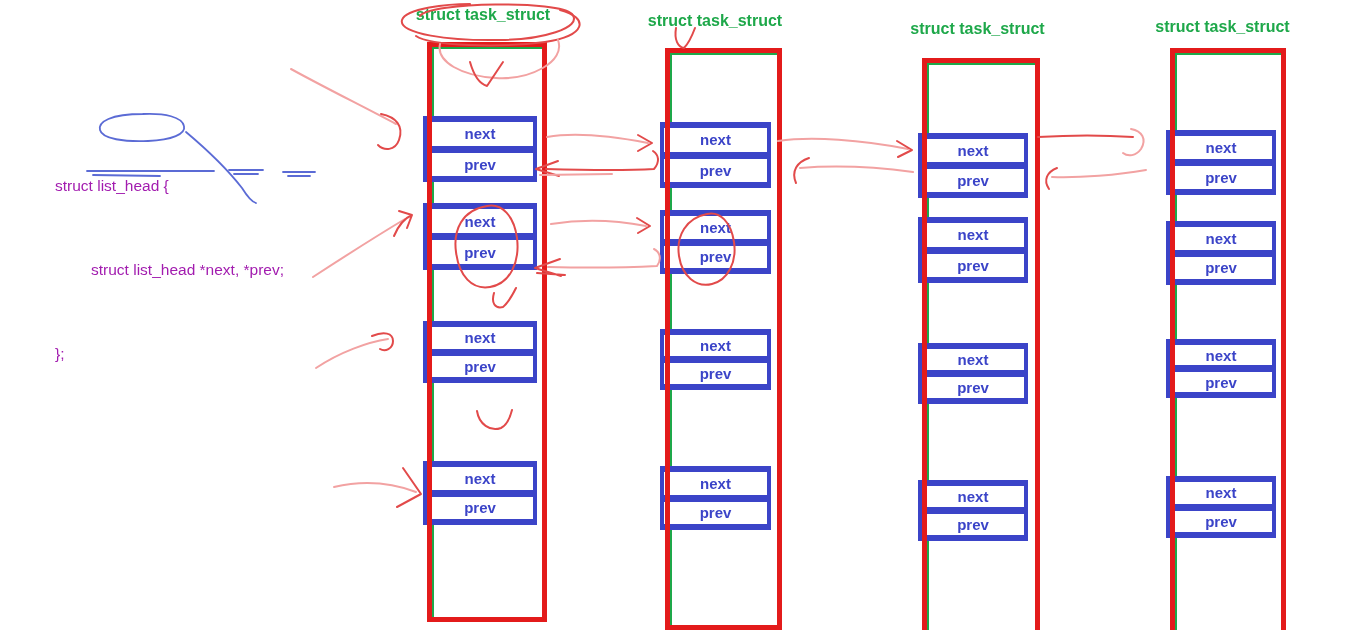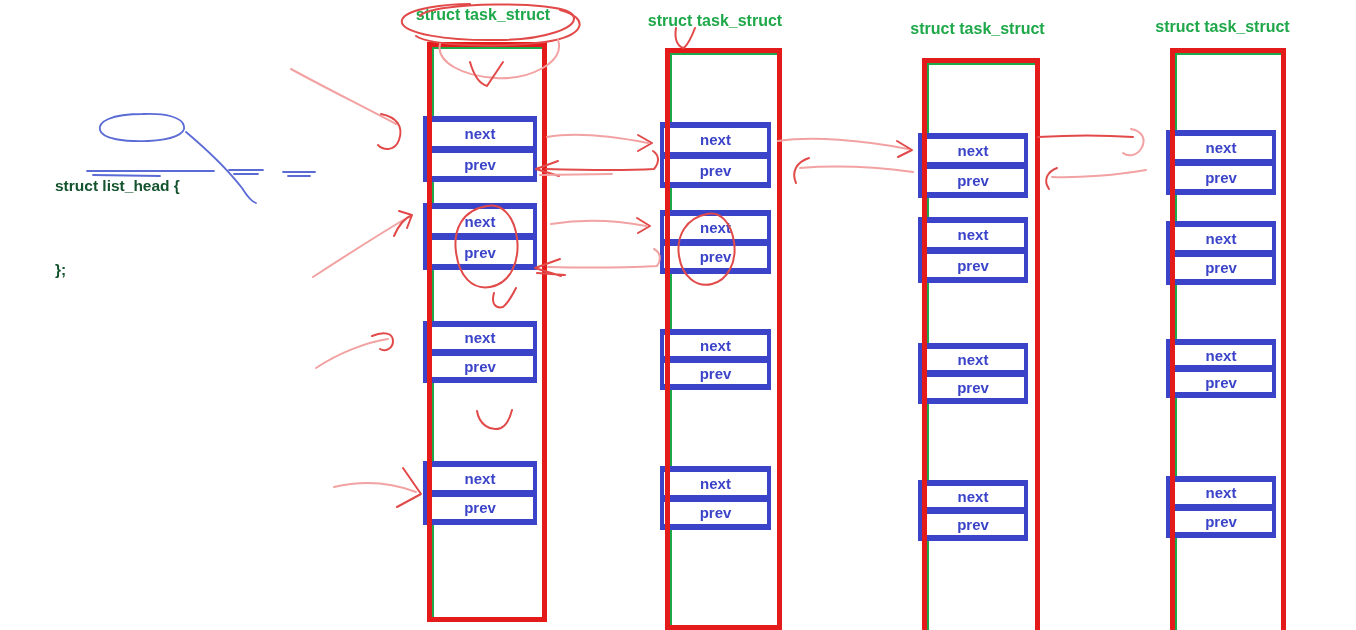--- a/index.html
+++ b/index.html
@@ -7,36 +7,37 @@
           font-family:"Liberation Sans",sans-serif;}
   .col-header{position:absolute;z-index:2;color:#1ea84a;font-weight:bold;font-size:16px;
               text-align:center;white-space:nowrap;}
   .green-rect{position:absolute;border:3px solid #1ea84a;background:transparent;z-index:1;}
   .red-rect{position:absolute;border:5px solid #e31b1b;background:transparent;z-index:3;}
   .lh-box{position:absolute;z-index:2;background:#ffffff;border:solid #3b44c8;
           border-width:6px 4px;display:flex;flex-direction:column;box-sizing:border-box;}
   .lh-cell{flex:1;display:flex;align-items:center;justify-content:center;
            color:#3b44c8;font-weight:bold;font-size:15px;}
   .lh-divider{height:7px;background:#3b44c8;flex:0 0 auto;}
-  .code-block{position:absolute;left:55px;top:116px;z-index:2;color:#14532d;
-              font-weight:bold;font-size:15.5px;line-height:28px;white-space:pre;}
+  .code-block{position:absolute;left:55px;top:116px;z-index:2;color:#a21caf;
+              font-weight:normal;font-size:15.5px;line-height:28px;white-space:pre;}
   .code-line2{padding-left:36px;}
   #annotations{position:absolute;left:0;top:0;z-index:4;pointer-events:none;}
   path{fill:none;stroke-linecap:round;stroke-linejoin:round;}
   .red-s{stroke:#e24a4a;stroke-width:2px;}
   .red-p{stroke:#f2a2a2;stroke-width:2px;}
   .blue-s{stroke:#5b6bd5;stroke-width:1.8px;}
 </style>
 </head>
 <body>
 
 <div id="canvas">
 
   <div class="code-block">
     <div>struct list_head {</div>
+    <div class="code-line2">struct list_head *next, *prev;</div>
     <div>};</div>
   </div>
 
   <div class="col-header" style="left:408px;top:6px;width:150px">struct task_struct</div>
   <div class="col-header" style="left:640px;top:12px;width:150px">struct task_struct</div>
   <div class="col-header" style="left:900px;top:20px;width:155px">struct task_struct</div>
   <div class="col-header" style="left:1145px;top:18px;width:155px">struct task_struct</div>
 
   <div class="green-rect" style="left:431px;top:46px;width:110px;height:570px"></div>
   <div class="green-rect" style="left:669px;top:52px;width:107px;height:572px"></div>

